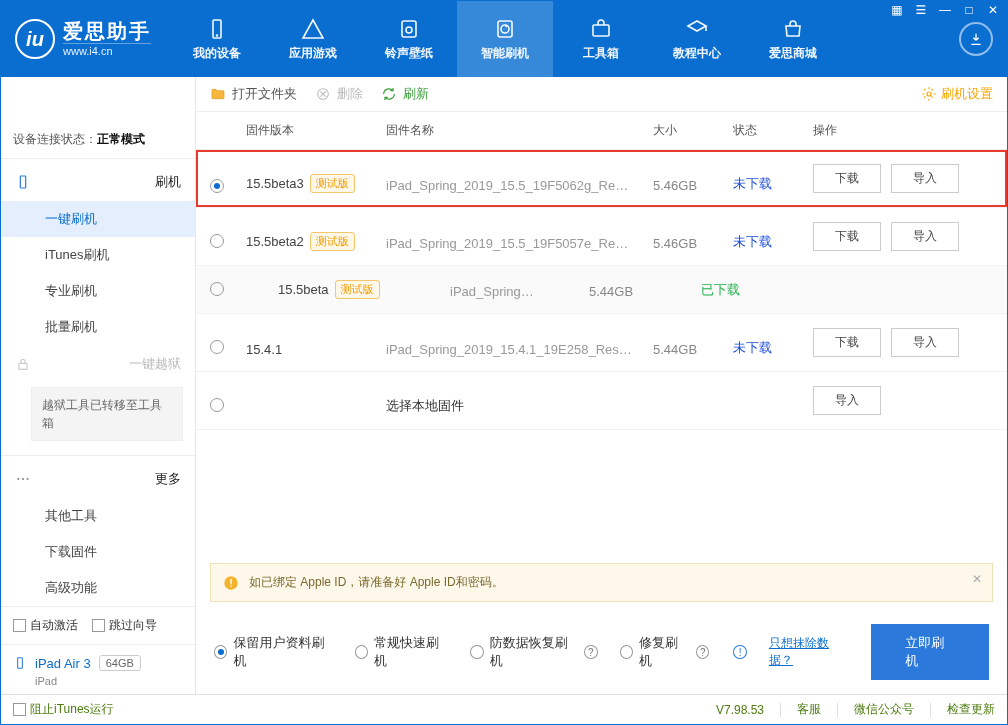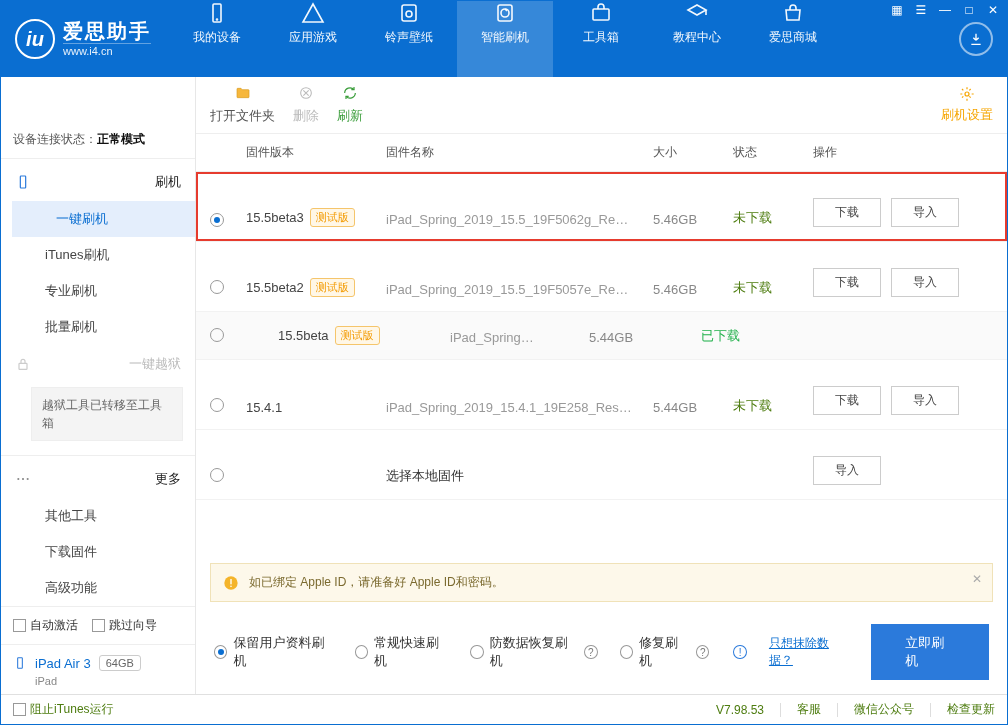--- a/index.html
+++ b/index.html
@@ -8,70 +8,70 @@
 .window { position: relative; width: 1008px; height: 725px; background: #fff; display: flex; flex-direction: column; border: 1px solid #0a6ed1; }
 
 
 .titlebar { height: 76px; background: linear-gradient(#0a6ed1,#0a6ed1); display: flex; align-items: center; }
 .logo { display: flex; align-items: center; gap: 8px; padding: 0 18px 0 14px; color: #fff; }
 .logo-badge { width: 40px; height: 40px; border-radius: 50%; border: 2px solid #fff; display: flex; align-items: center; justify-content: center; font-size: 20px; font-weight: 700; font-style: italic; }
 .logo-text { display: flex; flex-direction: column; line-height: 1.2; }
 .logo-main { font-size: 20px; letter-spacing: 2px; font-weight: 600; }
 .logo-sub { font-size: 11px; opacity: .9; border-top: 1px solid rgba(255,255,255,.4); padding-top: 1px; }
 .nav { display: flex; flex: 1; height: 100%; }
-.nav-item { width: 96px; display: flex; flex-direction: column; align-items: center; justify-content: flex-start; gap: 4px; color: rgba(255,255,255,.95); cursor: pointer; }
+.nav-item { width: 96px; display: flex; flex-direction: column; align-items: center; justify-content: center; gap: 4px; color: rgba(255,255,255,.95); cursor: pointer; font-weight: bold; }
 .nav-item.active { background: rgba(255,255,255,.18); }
 .nav-item svg { width: 24px; height: 24px; }
 .nav-item span { font-size: 12px; }
 .dlbtn { margin: 0 14px 0 6px; width: 34px; height: 34px; border: 2px solid rgba(255,255,255,.55); border-radius: 50%; display:flex;align-items:center;justify-content:center; color:#fff; cursor:pointer; }
 .winctrl { position:absolute; top:2px; right:6px; display:flex; gap:8px; color:#fff; font-size:12px;}
 .winctrl span { cursor:pointer; width:16px; text-align:center; }
 
 
 .body { flex:1; display:flex; min-height:0; }
 .sidebar { width:195px; border-right:1px solid #e7e7e7; display:flex; flex-direction:column; }
 .conn { padding:10px 12px; font-size:12px; color:#555; border-bottom:1px solid #eee;margin-top:44px; }
 .conn b { color:#111; }
 .side-group { padding-top:4px; }
 .side-h { display:flex; align-items:center; gap:8px; padding:10px 14px; font-size:13px; color:#222;justify-content:space-between; }
 .side-h svg { width:16px;height:16px; }
 .side-sub { padding:9px 14px 9px 44px; font-size:13px; color:#444; cursor:pointer; }
-.side-sub.active { background:#e4eefc; color:#0a6ed1;margin-left:11px; }
+.side-sub.active { background:#e4eefc; color:#0a6ed1; }
 .side-box { margin:4px 12px 10px 30px; background:#f4f4f4; border:1px solid #eee; padding:8px 10px; font-size:12px; color:#666; line-height:1.5; }
 .side-more { border-top:1px solid #eee; margin-top:4px; padding-top:4px;}
 .side-bottom { border-top:1px solid #eee; padding:10px 12px; display:flex; gap:14px; font-size:12px;}
 .chk { width:13px;height:13px;border:1px solid #999;display:inline-block;vertical-align:middle;margin-right:4px;}
 .device { border-top:1px solid #eee; padding:10px 12px 10px 12px;}
 .device-row { display:flex; align-items:center; gap:8px; color:#0a6ed1; font-size:13px;}
 .badge { font-size:11px; color:#666; border:1px solid #ccc; border-radius:3px; padding:1px 6px;}
 .device-sub { color:#888; font-size:11px; margin-top:4px; padding-left:22px;}
 
 
 .main { flex:1; display:flex; flex-direction:column; min-width:0; }
 .toolbar { display:flex; align-items:center; gap:18px; padding:8px 14px; border-bottom:1px solid #eee; }
-.tbtn { display:flex; align-items:center; gap:6px; font-size:13px; color:#555; cursor:pointer;flex-direction:column; }
+.tbtn { display:flex; align-items:center; gap:6px; font-size:13px; color:#555; cursor:pointer; }
 .tbtn.disabled { color:#bbb; }
 .tbtn svg { width:16px;height:16px; }
 .toolbar-spacer { flex:1; }
 .tbtn.accent { color:#f6a500; gap:4px; font-size:13px;}
 .thead { display:flex; padding:10px 14px 10px 14px; font-size:12px; color:#555; border-bottom:1px solid #eee; }
 .col-radio{width:36px;} .col-ver{width:140px;} .col-name{flex:1;min-width:0;} .col-size{width:80px;text-align:left;} .col-status{width:80px;} .col-op{width:180px;}
 .rows{ }
 .row { display:flex; align-items:flex-end; padding:14px 14px; font-size:13px; color:#444; border-bottom:1px solid #f2f2f2; }
 .row.highlight { box-shadow: inset 0 0 0 2px #e63b2e; background:#fff; }
 .row.alt { background:#fafafa;gap:32px; }
 .radio { width:14px;height:14px;border:1px solid #999;border-radius:50%;display:inline-flex;align-items:center;justify-content:center;}
 .radio.on::after{content:"";width:6px;height:6px;background:#0a6ed1;border-radius:50%;}
 .ver { display:flex;align-items:center;gap:6px;}
 .tag { font-size:11px; color:#f39a00; border:1px solid #f5c56b; background:#fff7e7; border-radius:3px; padding:1px 5px; }
 .fname { color:#999; white-space:nowrap; overflow:hidden; text-overflow:ellipsis; padding-right:20px;}
 .size{ color:#888;}
-.status.pending{color:#4d7c0f;} .status.done{color:#22b14c;}
+.status.pending{color:#1d4ed8;} .status.done{color:#22b14c;}
 .ops { display:flex; gap:10px; }
-.btn { border:1px solid #ccc; background:#fff; padding:5px 0; width:68px; text-align:center; cursor:pointer; font-size:12px; color:#444;margin-top:12px; }
+.btn { border:1px solid #ccc; background:#fff; padding:5px 0; width:68px; text-align:center; cursor:pointer; font-size:12px; color:#444; }
 .alert { margin:14px 14px 10px 14px; background:#fdf8ea; border:1px solid #f0e2b8; padding:10px 12px; display:flex; align-items:center; gap:10px; font-size:12px; color:#7b6a2f; position:relative;}
 .alert .close { position:absolute; right:10px; top:8px; color:#aaa; cursor:pointer;}
 .flashopt { display:flex; align-items:center; gap:22px; padding:12px 18px 14px 18px; }
 .flashopt .radio-lbl{display:flex;align-items:center;gap:6px;font-size:13px;color:#333;}
 .flashopt .help{ width:14px;height:14px;border:1px solid #999;border-radius:50%;display:inline-flex;align-items:center;justify-content:center;font-size:10px;color:#777; margin-left:2px;}
 .link { color:#0a6ed1; text-decoration:underline; cursor:pointer;}
 .bigbtn { margin-left:auto; background:#2b7adb; color:#fff; padding:10px 34px; font-size:13px; cursor:pointer; }
 .statusbar { border-top:1px solid #e0e0e0; display:flex; align-items:center; padding:6px 12px; font-size:12px; color:#4d7c0f; gap:16px;}
 .statusbar .spacer{flex:1;}
 .sep { width:1px;height:14px;background:#ddd;}

